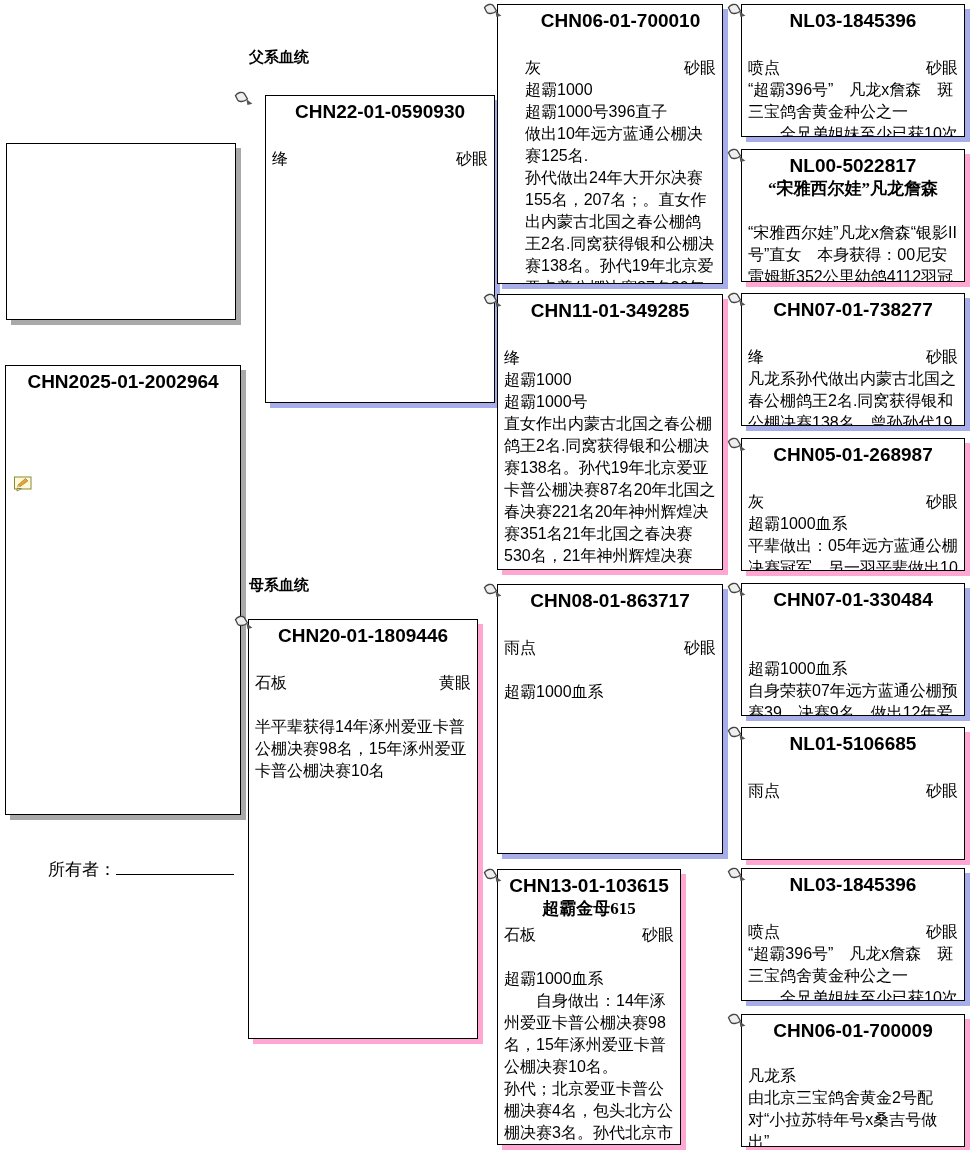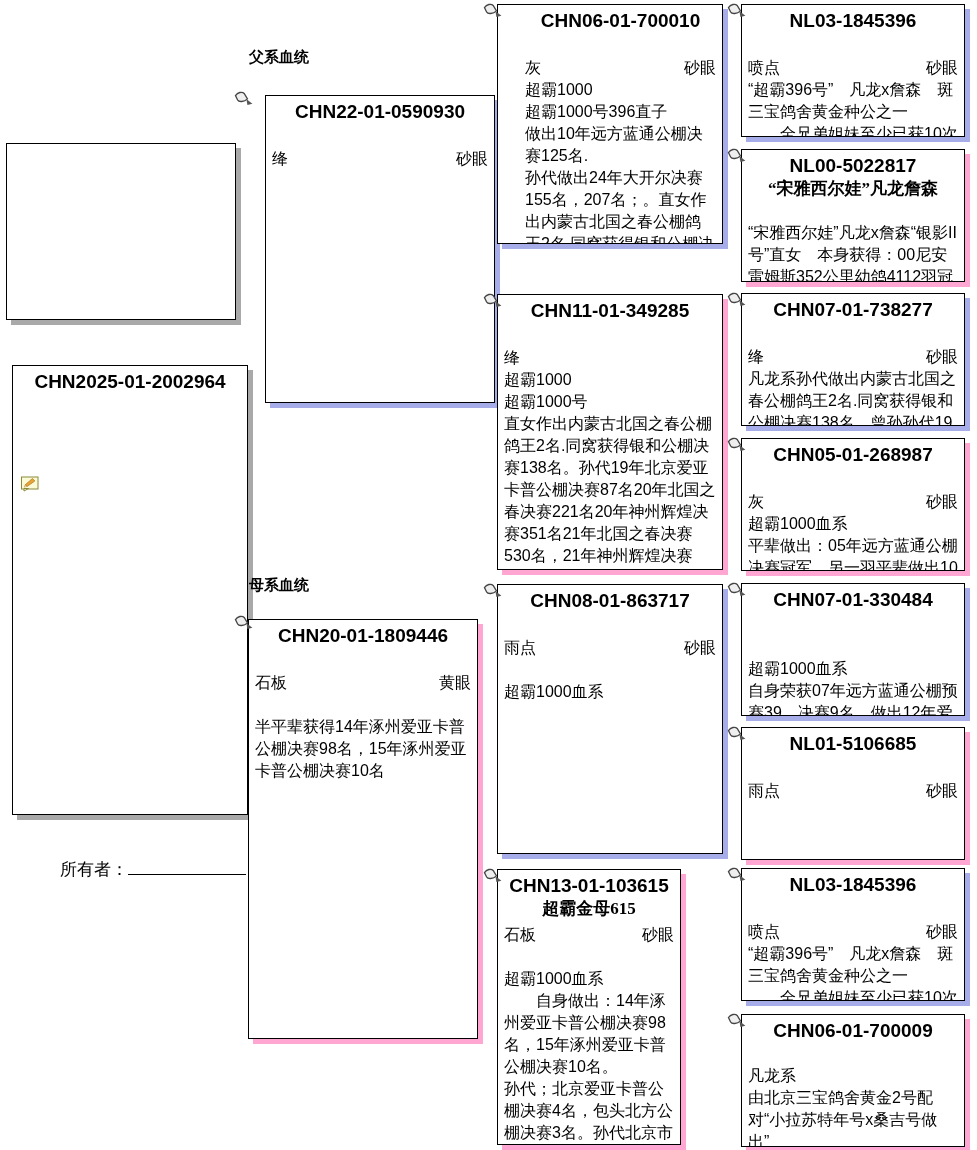--- a/index.html
+++ b/index.html
@@ -26,31 +26,31 @@
   .pin{position:absolute;width:24px;height:24px;}
   .memo{position:absolute;left:7px;top:108px;width:20px;height:20px;}
 </style>
 </head>
 <body>
 
 <div class="stage" style="--blue: #a6ade8; --pink: #ffa6d2; --gray: #a9a9a9;">
 
   <div class="pbox sh-gray" style="left:6px;top:143px;width:230px;height:177px;"></div>
 
-  <div class="pbox sh-gray" style="left:12px;top:365px;width:236px;height:450px;">
+  <div class="pbox sh-gray" style="left:5px;top:365px;width:236px;height:450px;">
     <div class="ring">CHN2025-01-2002964</div>
     <svg class="memo" viewBox="0 0 20 20">
       <rect x="1.5" y="3" width="16.5" height="12" fill="#fbfbd8" stroke="#8a8a3a"></rect>
       <path d="M4 17 L4 14.5 L8.5 14.5 Z" fill="#fbfbd8" stroke="#8a8a3a"></path>
       <path d="M5 11 L12.5 4.5 L14.8 7 L7.3 12.3 Z" fill="#e8a33d" stroke="#b97d1e" stroke-width="0.8"></path>
       <path d="M5 11 L7.3 12.3 L4.2 13.2 Z" fill="#fffdf0" stroke="#b97d1e" stroke-width="0.5"></path>
     </svg>
   </div>
 
-  <div class="owner" style="left:48px;top:858px;margin-left:12px;">
+  <div class="owner" style="left:48px;top:858px;">
     <span>所有者：</span><span class="owner-line"></span>
   </div>
 
   <div class="branch-label" style="left:249px;top:48px;">父系血统</div>
   <div class="branch-label" style="left:249px;top:576px;">母系血统</div>
 
   <div class="pbox sh-blue" style="left:248px;top:95px;width:230px;height:308px;margin-left:17px;">
     <div class="ring">CHN22-01-0590930</div>
     <div class="cl">
         <span>绛</span>
@@ -61,21 +61,21 @@
   <div class="pbox sh-pink" style="left:248px;top:619px;width:230px;height:420px;">
     <div class="ring">CHN20-01-1809446</div>
     <div class="cl">
         <span>石板</span>
         <span>黄眼</span>
       </div>
     <div class="desc">
 半平辈获得14年涿州爱亚卡普公棚决赛98名，15年涿州爱亚卡普公棚决赛10名</div>
   </div>
 
-  <div class="pbox sh-blue" style="left:497px;top:4px;width:226px;height:240px;padding-left:27px;">
+  <div class="pbox sh-blue" style="left:497px;top:4px;width:226px;height:280px;padding-left:27px;">
     <div class="ring">CHN06-01-700010</div>
     <div class="cl">
         <span>灰</span>
         <span>砂眼</span>
       </div>
     <div class="desc">超霸1000
 超霸1000号396直子
 做出10年远方蓝通公棚决赛125名.
 孙代做出24年大开尔决赛155名，207名；。直女作出内蒙古北国之春公棚鸽王2名.同窝获得银和公棚决赛138名。孙代19年北京爱亚卡普公棚决赛87名20年北国之春决赛221名20</div>
   </div>

